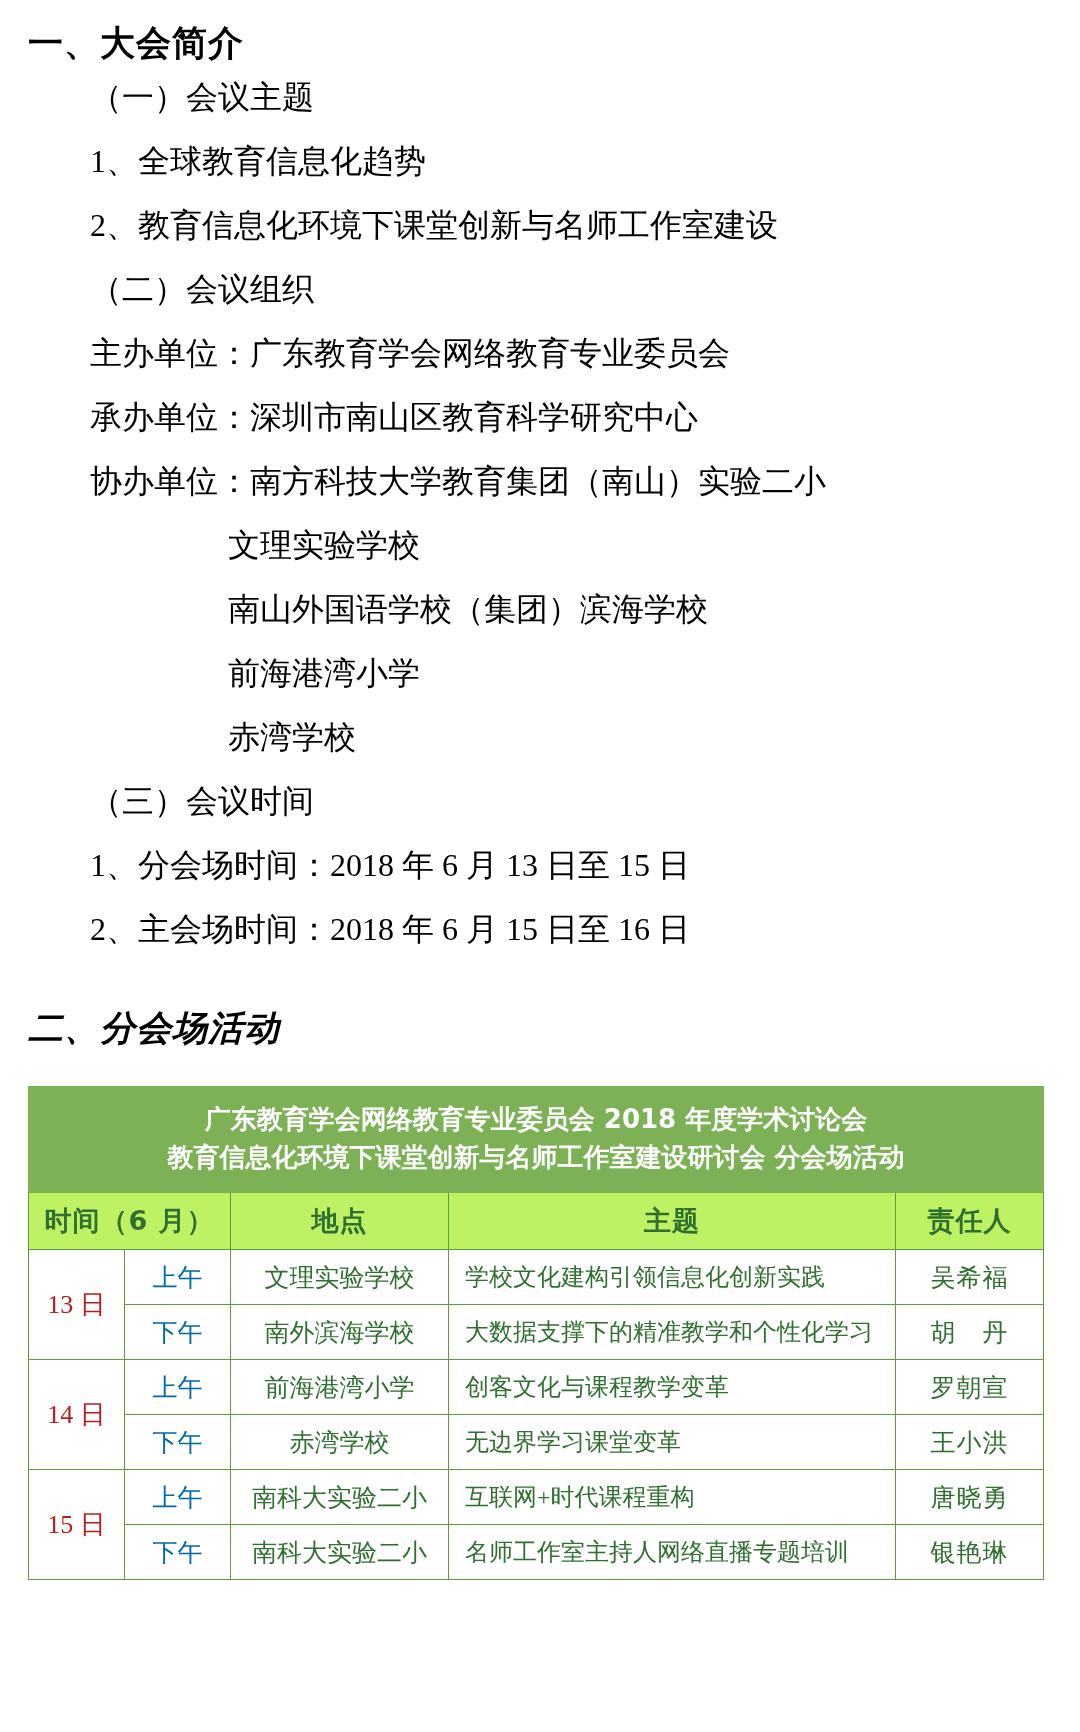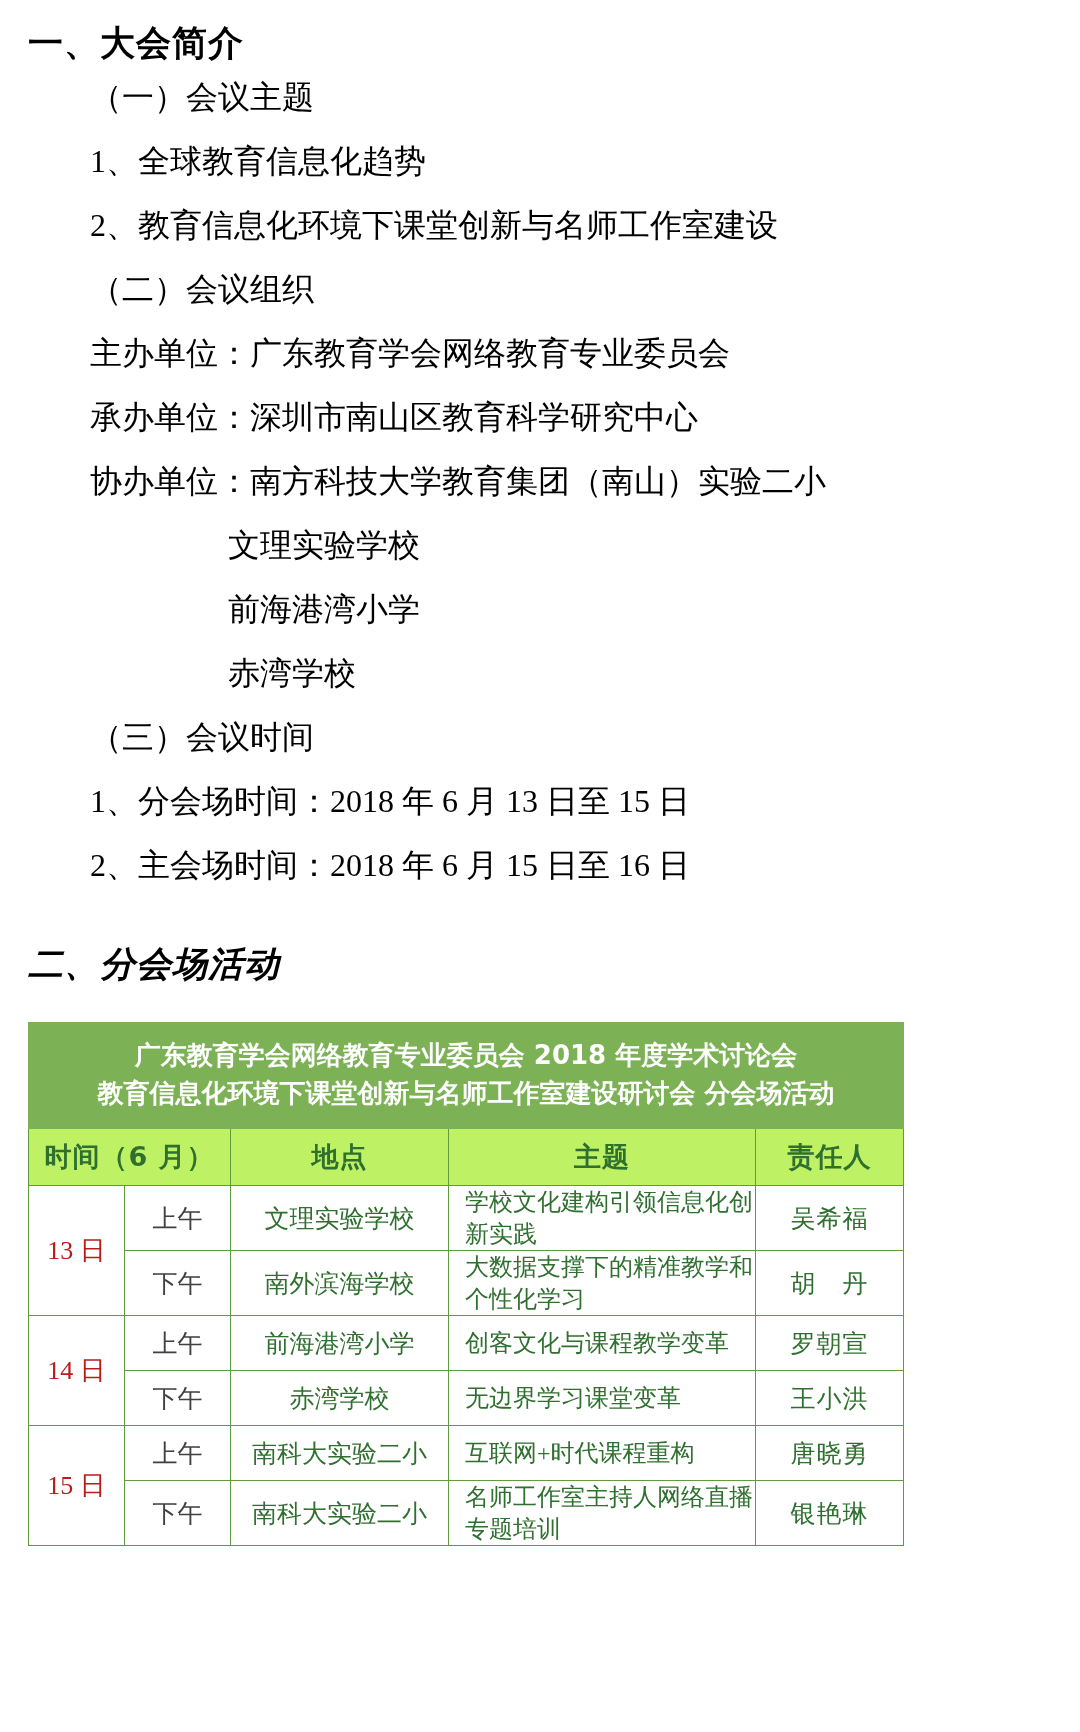--- a/index.html
+++ b/index.html
@@ -42,21 +42,21 @@
     padding-left: 72px;
     white-space: nowrap;
   }
   .line.indent-2 {
     padding-left: 210px;
   }
 
   
   .table-wrap {
     margin: 0 0 0 10px;
-    width: 876px;
+    width: 1016px;
   }
   table.sched {
     border-collapse: collapse;
     width: 100%;
     table-layout: fixed;
   }
   table.sched td, table.sched th {
     border: 1px solid #5f9b3a;
     padding: 0;
   }
@@ -85,21 +85,21 @@
   }
   td.day {
     text-align: center;
     font-size: 26px;
     color: #b91c1c;
     width: 96px;
   }
   td.ampm {
     text-align: center;
     font-size: 25px;
-    color: #404040;
+    color: #0369a1;
     width: 106px;
     height: 54px;
   }
   td.place {
     text-align: center;
     font-size: 25px;
     color: #2f6f2f;
     width: 218px;
   }
   td.topic {
@@ -129,20 +129,21 @@
 
   <div id="overview-body">
       <div class="line">（一）会议主题</div>
       <div class="line">1、全球教育信息化趋势</div>
       <div class="line">2、教育信息化环境下课堂创新与名师工作室建设</div>
       <div class="line">（二）会议组织</div>
       <div class="line">主办单位：广东教育学会网络教育专业委员会</div>
       <div class="line">承办单位：深圳市南山区教育科学研究中心</div>
       <div class="line">协办单位：南方科技大学教育集团（南山）实验二小</div>
       <div class="line indent-2">文理实验学校</div>
+      <div class="line indent-2">南山外国语学校（集团）滨海学校</div>
       <div class="line indent-2">前海港湾小学</div>
       <div class="line indent-2">赤湾学校</div>
       <div class="line">（三）会议时间</div>
       <div class="line">1、分会场时间：2018 年 6 月 13 日至 15 日</div>
       <div class="line">2、主会场时间：2018 年 6 月 15 日至 16 日</div>
     </div>
 
   <div class="section-heading section-heading-2">二、分会场活动</div>
 
   <div class="table-wrap">

